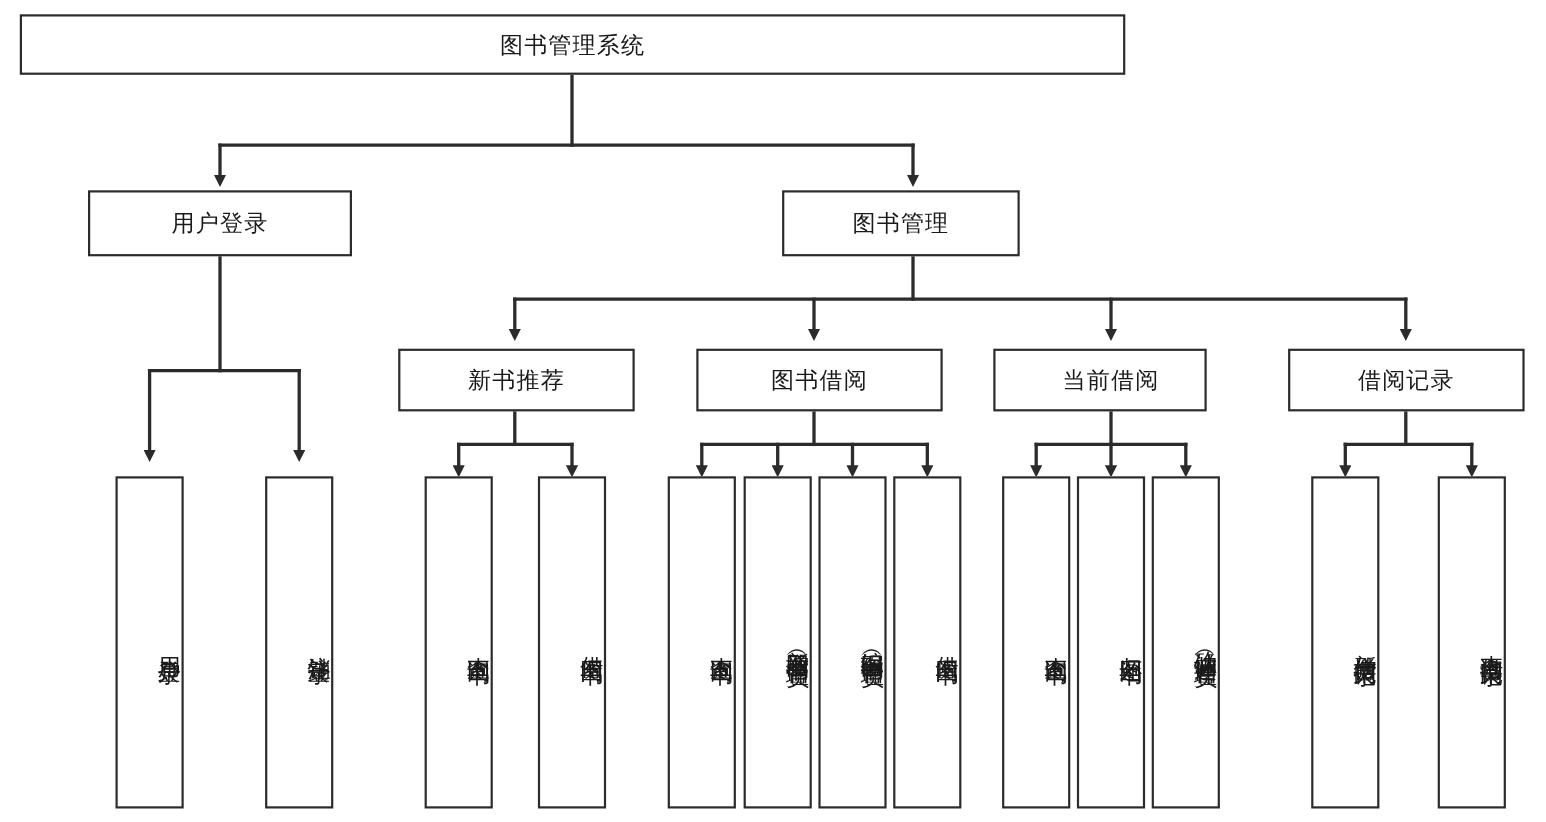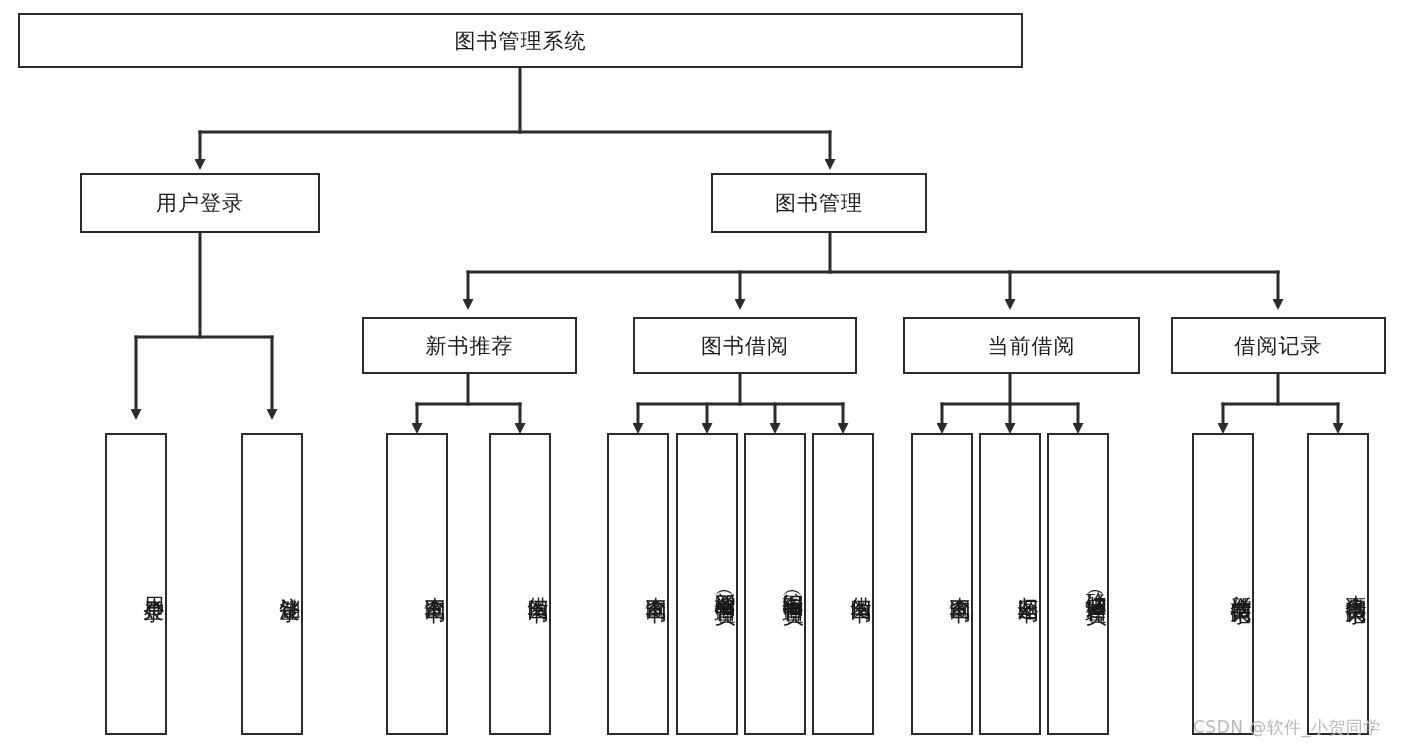--- a/index.html
+++ b/index.html
@@ -133,21 +133,21 @@
   <div class="node horiz" style="left:711px; top:173px; width:216px; height:60px;">
     <span>图书管理</span>
   </div>
 
   <div class="node horiz" style="left:362px; top:317px; width:215px; height:57px;">
     <span>新书推荐</span>
   </div>
   <div class="node horiz" style="left:633px; top:317px; width:224px; height:57px;">
     <span>图书借阅</span>
   </div>
-  <div class="node horiz" style="left:903px; top:317px; width:237px; height:57px;padding-left:20px;">
+  <div class="node horiz" style="left:903px; top:317px; width:194px; height:57px;padding-left:20px;">
     <span>当前借阅</span>
   </div>
   <div class="node horiz" style="left:1171px; top:317px; width:215px; height:57px;">
     <span>借阅记录</span>
   </div>
 
   <div class="node vert" style="left:105px; top:433px; width:62px; height:302px;">
     <span class="vlabel">用户登录</span>
   </div>
   <div class="node vert" style="left:241px; top:433px; width:62px; height:302px;">
@@ -184,15 +184,14 @@
     <span class="vlabel">确认归还（管理员）</span>
   </div>
 
   <div class="node vert" style="left:1192px; top:433px; width:62px; height:302px;">
     <span class="vlabel">新增借阅记录</span>
   </div>
   <div class="node vert" style="left:1307px; top:433px; width:62px; height:302px;">
     <span class="vlabel">查询借阅记录</span>
   </div>
 
-  <div class="watermark" style="left:1193px; top:716px;">CSDN @软件_小贺同学</div>
 
 </div>
 
 </body></html>

